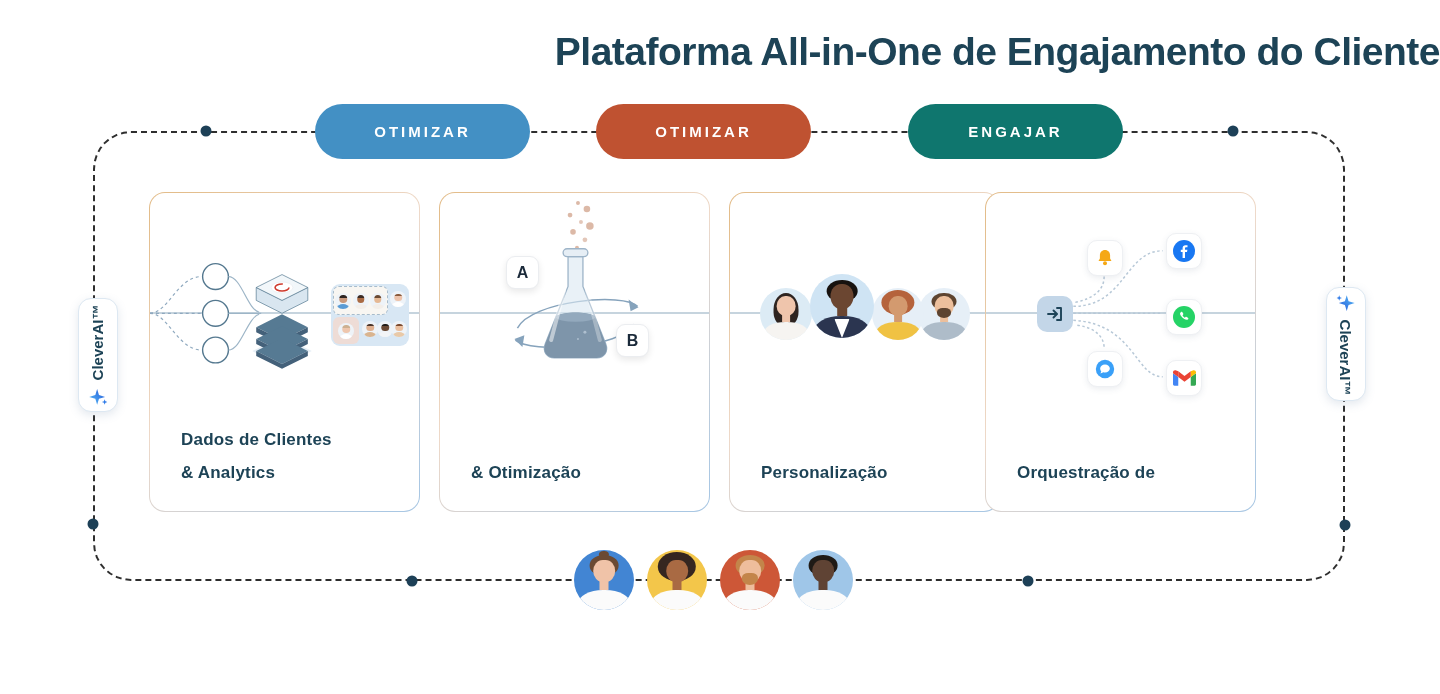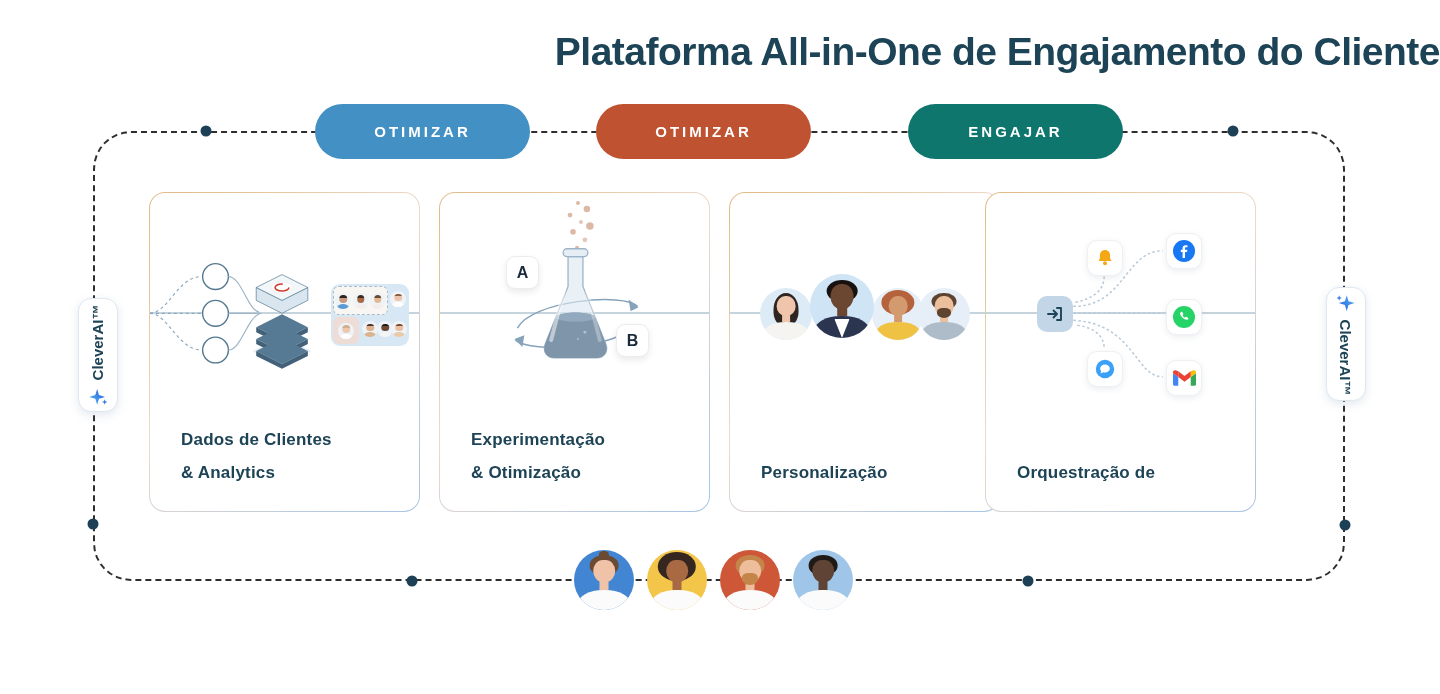--- a/index.html
+++ b/index.html
@@ -222,21 +222,20 @@
       <ellipse cx="136.5" cy="125" rx="19.5" ry="4.5" fill="#93a9bd"></ellipse>
       <circle cx="146" cy="140" r="1.5" fill="#aebfcf"></circle>
         <circle cx="139" cy="147" r="1" fill="#aebfcf"></circle>
       <path d="M125 98l-13 50" stroke="#fff" stroke-width="4" opacity=".5" stroke-linecap="round"></path>
       <path d="M148 98l13 50" stroke="#fff" stroke-width="4" opacity=".3" stroke-linecap="round"></path>
       <rect x="124" y="56" width="25" height="8" rx="4" fill="#e6eef5" stroke="#9db4c8" stroke-width="1.3"></rect>
     </svg>
     <div class="ab" style="left:66px;top:63px">A</div>
     <div class="ab" style="left:176px;top:131px">B</div>
     <div class="card-title">
-      <div>Experimentação</div>
         <div>&amp; Otimização</div>
     </div>
   </div>
 
   <div class="card card-3">
     <div class="hline"></div>
     <div class="avatar" style="left:30px;top:95px;width:52px;height:52px;z-index:1;--bg:#dcebf5;--skin:#efc5ac;--hair:#2e2420;--shirt:#f6f4f1">
       <span class="av-hair long"></span>
         <span class="av-neck"></span>
         <span class="av-head"></span>

